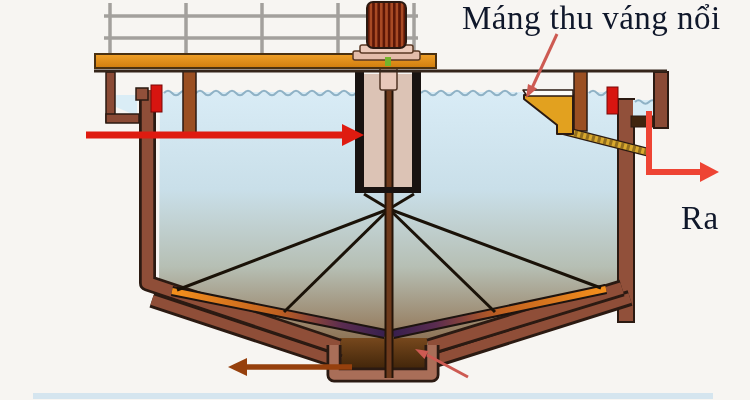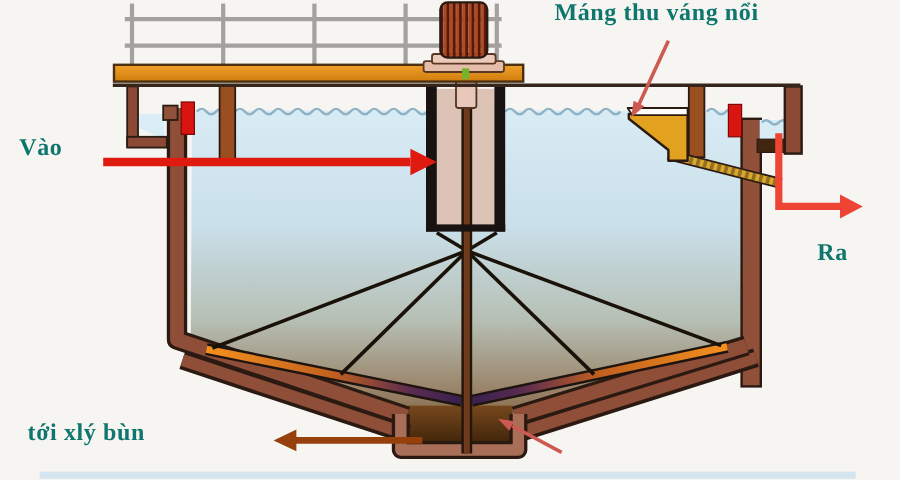--- a/index.html
+++ b/index.html
@@ -1,19 +1,19 @@
 <!DOCTYPE html>
 <html><head>
 <meta charset="utf-8">
 <style>
   html,body{margin:0;padding:0;}
   .stage{position:relative;width:750px;height:400px;overflow:hidden;background:#f7f5f2;
          font-family:"Liberation Serif", serif;}
   .stage svg{position:absolute;left:0;top:0;}
-  .lbl{position:absolute;font-weight:bold;font-size:20px;color:#0f766e;
+  .lbl{position:absolute;font-weight:normal;font-size:33px;color:#0f172a;
        white-space:nowrap;letter-spacing:.5px;line-height:1.1;}
 </style>
 </head>
 <body>
 
 <div class="stage">
 <svg width="750" height="400" viewBox="0 0 750 400">
   <defs>
     <linearGradient id="wg" gradientUnits="userSpaceOnUse" x1="0" y1="90" x2="0" y2="375">
       <stop offset="0" stop-color="#d9ecf6"></stop>
@@ -177,17 +177,15 @@
   <g>
     <line x1="557" y1="34" x2="532" y2="88" stroke="#cd5a52" stroke-width="3"></line>
     <polygon points="526,98 537,88.5 528,84" fill="#cd5a52"></polygon>
   </g>
   <g>
     <line x1="468" y1="377" x2="427" y2="355" stroke="#cd5a52" stroke-width="3"></line>
     <polygon points="415,349 428.5,351 424.5,359" fill="#cd5a52"></polygon>
   </g>
 </svg>
 
-  <div class="lbl" style="left:16px;top:112px;">Vào</div>
   <div class="lbl" style="left:462px;top:0px;">Máng thu váng nổi</div>
   <div class="lbl" style="left:681px;top:200px;text-align:center;">Ra</div>
-  <div class="lbl" style="left:23px;top:350px;">tới xlý bùn</div>
 </div>
 
 </body></html>

